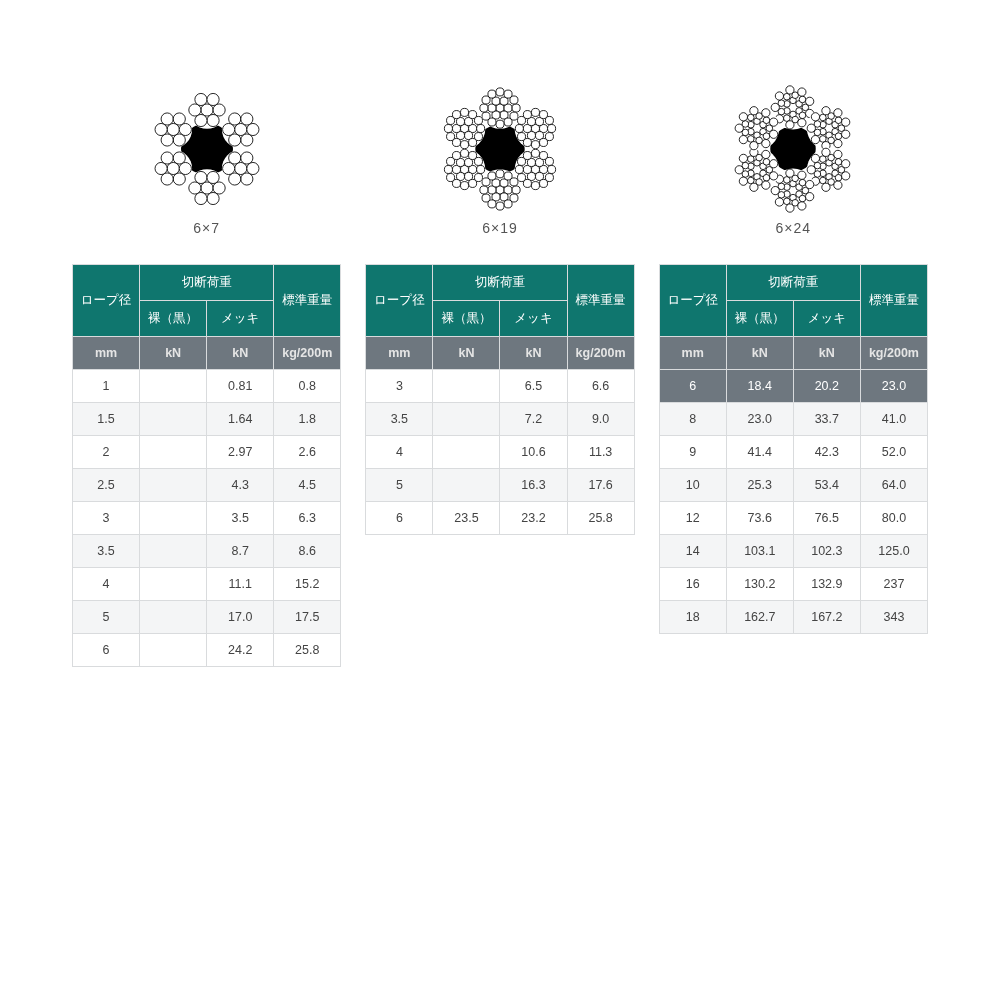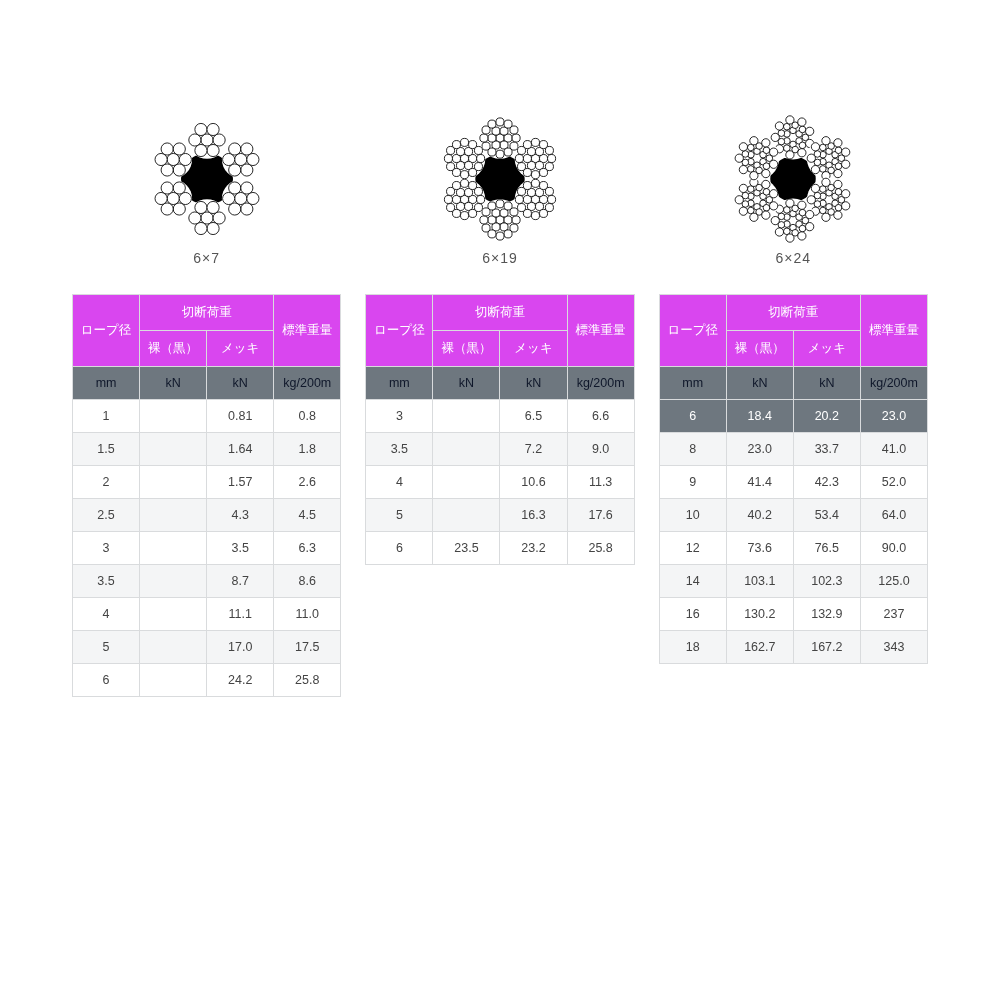--- a/index.html
+++ b/index.html
@@ -9,21 +9,21 @@
   width: 1000px;
   height: 1000px;
   font-family: "Hiragino Sans", "Meiryo", sans-serif;
   font-size: 12.5px;
   color: #444;
   background: #fff;
 }
 .wrap {
   display: flex;
   justify-content: space-between;
-  padding: 114px 72px 0 72px;
+  padding: 84px 72px 0 72px;
   gap: 24px;
 }
 .col {
   display: flex;
   flex-direction: column;
   align-items: center;
   flex: 1 1 0;
 }
 .diagram-wrap {
   width: 130px;
@@ -43,26 +43,27 @@
   width: 100%;
   table-layout: fixed;
 }
 th, td {
   border: 1px solid #d9dbdd;
   text-align: center;
   padding: 9px 4px;
   font-weight: normal;
 }
 th {
-  background: #d946ef;
+  background: #0f766e;
   color: #fff;
 }
 tr.unitrow td {
   background: #6e777f;
-  color: #0f172a;
+  color: #e5e5e5;
+  font-weight: bold;
 }
 tbody tr:nth-child(odd) td { background: #ffffff; }
 tbody tr:nth-child(even) td { background: #f4f5f6; }
 tbody tr.highlight td { background: #6e777f; color:#fff; }
 </style>
 </head>
 <body>
 
 <div class="wrap">
     <div class="col">
@@ -157,21 +158,21 @@
           </tr>
           <tr>
             <td>1.5</td>
             <td></td>
             <td>1.64</td>
             <td>1.8</td>
           </tr>
           <tr>
             <td>2</td>
             <td></td>
-            <td>1.57</td>
+            <td>2.97</td>
             <td>2.6</td>
           </tr>
           <tr>
             <td>2.5</td>
             <td></td>
             <td>4.3</td>
             <td>4.5</td>
           </tr>
           <tr>
             <td>3</td>
@@ -182,21 +183,21 @@
           <tr>
             <td>3.5</td>
             <td></td>
             <td>8.7</td>
             <td>8.6</td>
           </tr>
           <tr>
             <td>4</td>
             <td></td>
             <td>11.1</td>
-            <td>11.0</td>
+            <td>15.2</td>
           </tr>
           <tr>
             <td>5</td>
             <td></td>
             <td>17.0</td>
             <td>17.5</td>
           </tr>
           <tr>
             <td>6</td>
             <td></td>
@@ -594,29 +595,29 @@
             <td>41.0</td>
           </tr>
           <tr>
             <td>9</td>
             <td>41.4</td>
             <td>42.3</td>
             <td>52.0</td>
           </tr>
           <tr>
             <td>10</td>
-            <td>40.2</td>
+            <td>25.3</td>
             <td>53.4</td>
             <td>64.0</td>
           </tr>
           <tr>
             <td>12</td>
             <td>73.6</td>
             <td>76.5</td>
-            <td>90.0</td>
+            <td>80.0</td>
           </tr>
           <tr>
             <td>14</td>
             <td>103.1</td>
             <td>102.3</td>
             <td>125.0</td>
           </tr>
           <tr>
             <td>16</td>
             <td>130.2</td>

